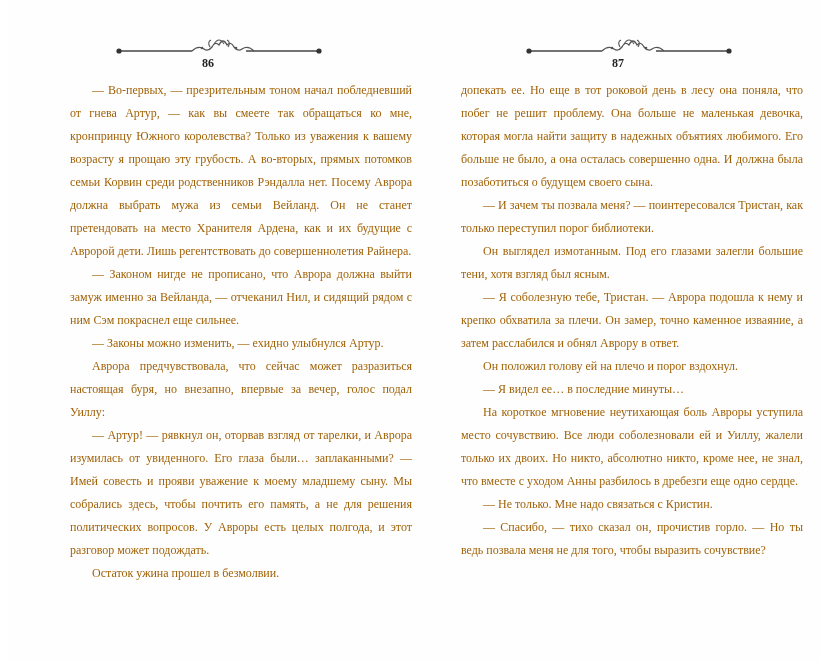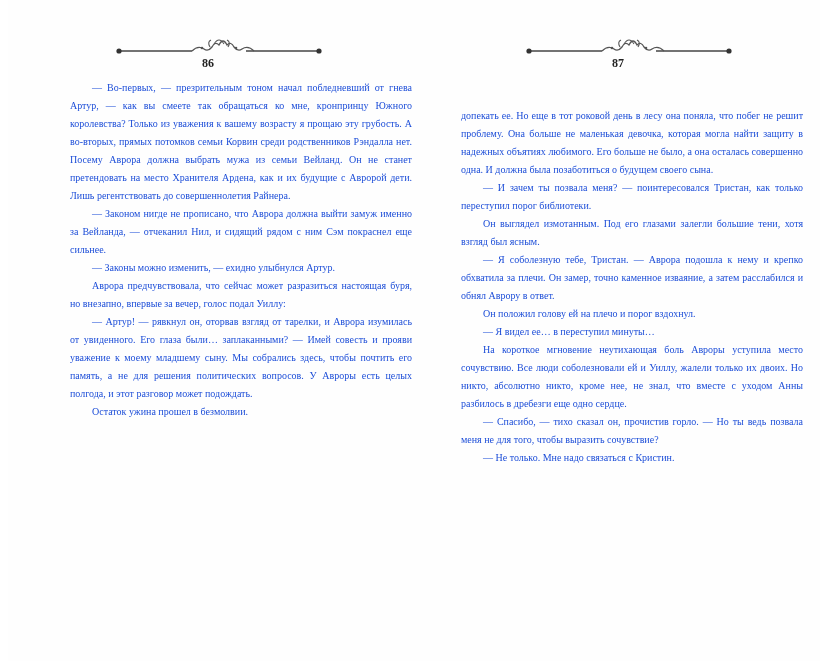--- a/index.html
+++ b/index.html
@@ -10,24 +10,24 @@
   .page.right { left: 410px; }
   .header { position: absolute; top: 34px; width: 100%; height: 50px; }
   .ornament { position: absolute; top: 0; width: 210px; height: 26px; }
   .page.left .ornament { left: 106px; }
   .page.right .ornament { left: 106px; }
   .folio { position: absolute; top: 22px; left: 0; width: 100%; text-align: center;
            font-family: "Liberation Serif", serif; font-weight: bold; font-size: 12px; color: #222; }
   .page.left .folio { left: -5px; }
   .page.right .folio { left: -5px; }
   .text { position: absolute; top: 79px; width: 342px;
-          font-family: "Liberation Serif", serif; font-size: 10px; line-height: 18px; color: #1d4ed8;
+          font-family: "Liberation Serif", serif; font-size: 12px; line-height: 23px; color: #a16207;
           text-align: justify; hyphens: manual; }
   .page.left .text { left: 62px; }
-  .page.right .text { left: 43px; margin-top: 28px; }
+  .page.right .text { left: 43px; }
   .text p { margin: 0; text-indent: 22px; }
   .text p.noindent { text-indent: 0; }
 </style>
 </head>
 <body>
 
 <div class="spread">
 
   <div class="page left">
     <div class="header">
@@ -67,21 +67,21 @@
         <circle cx="122" cy="14" r="1.3" fill="#555"></circle>
       </svg>
       <div class="folio">87</div>
     </div>
     <div class="text">
       <p class="noindent">допекать ее. Но еще в тот роковой день в лесу она поняла, что побег не решит проблему. Она больше не маленькая девочка, которая могла найти защиту в надежных объятиях любимого. Его больше не было, а она осталась совершенно одна. И должна была позаботиться о будущем своего сына.</p>
       <p>— И зачем ты позвала меня? — поинтересовался Тристан, как только переступил порог библиотеки.</p>
       <p>Он выглядел измотанным. Под его глазами залегли большие тени, хотя взгляд был ясным.</p>
       <p>— Я соболезную тебе, Тристан. — Аврора подошла к нему и крепко обхватила за плечи. Он замер, точно каменное изваяние, а затем расслабился и обнял Аврору в ответ.</p>
       <p>Он положил голову ей на плечо и порог вздохнул.</p>
-      <p>— Я видел ее… в переступил минуты…</p>
+      <p>— Я видел ее… в последние минуты…</p>
       <p>На короткое мгновение неутихающая боль Авроры уступила место сочувствию. Все люди соболезновали ей и Уиллу, жалели только их двоих. Но никто, абсолютно никто, кроме нее, не знал, что вместе с уходом Анны разбилось в дребезги еще одно сердце.</p>
+      <p>— Не только. Мне надо связаться с Кристин.</p>
       <p>— Спасибо, — тихо сказал он, прочистив горло. — Но ты ведь позвала меня не для того, чтобы выразить сочувствие?</p>
-      <p>— Не только. Мне надо связаться с Кристин.</p>
 
     </div>
   </div>
 
 </div>
 
 </body></html>

